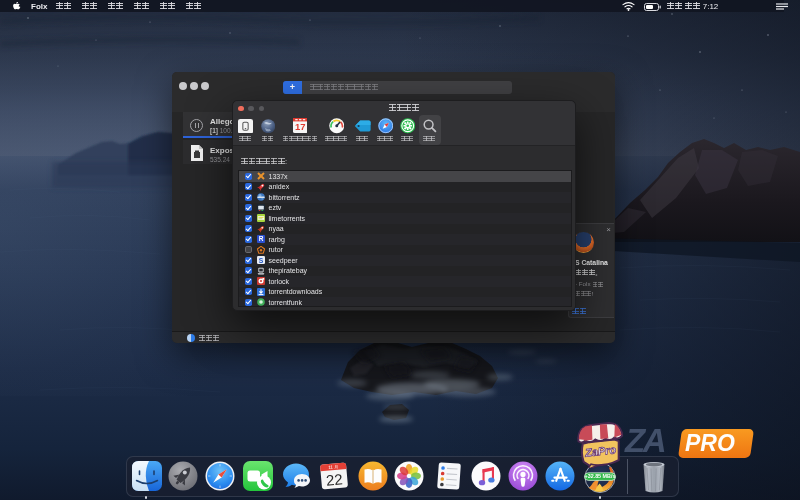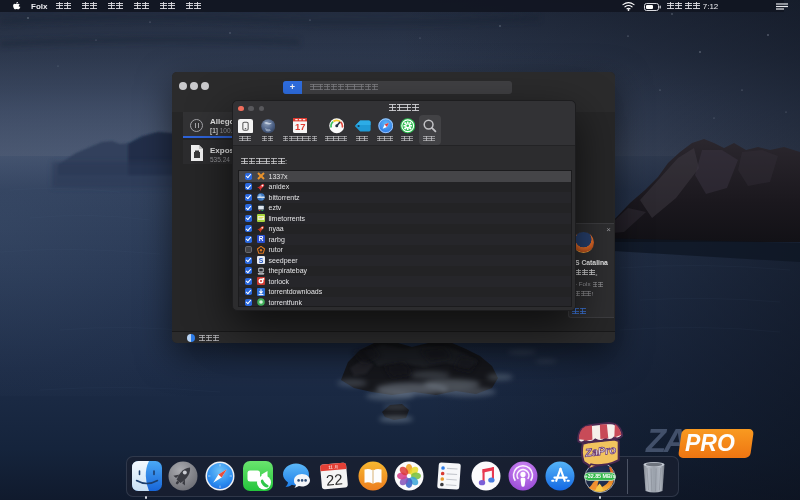--- a/index.html
+++ b/index.html
@@ -465,21 +465,21 @@
       <path d="M8 20 L14 19 L40 19 L44 21 L42 40 Q30 45 12 42 L7 38 Q5 28 8 20z" fill="#f2c35e" stroke="#4a2850" stroke-width="2"></path>
       <path d="M4 14 Q6 3 16 2 L36 2 Q46 3 48 13 L48 16 Q44 20 40 17 Q36 21 31 17 Q27 21 21 17 Q16 21 11 17 Q7 20 4 17z" fill="#f5f0ea" stroke="#4a2850" stroke-width="2"></path>
       <path d="M12 3 L10 17 L18 17 L19 2.5z M27 2.5 L26 17 L34 17 L34 3z" fill="#c84b58"></path>
       <path d="M42 3.5 L40 17 L47.5 15 Q46.5 7 42 3.5z" fill="#c84b58"></path>
       <path d="M4.5 15 L11 16.5 L12.5 3 Q6 5 4.5 15z" fill="#c84b58"></path>
       <text x="25" y="33" font-size="11" font-weight="bold" fill="#fff" stroke="#6a3a78" stroke-width=".8" text-anchor="middle" font-family="Liberation Sans" font-style="italic">ZaPro</text>
       <path d="M14 41 L10 46 L20 43z" fill="#f2c35e" stroke="#4a2850" stroke-width="1.5"></path>
     </g>
   </svg>
 
-  <div class="abs" style="left:55px;top:9px;width:60px;font-family:'Liberation Sans';font-size:33px;font-weight:bold;font-style:italic;color:#42506a;letter-spacing:-2.5px;line-height:28px;text-align:right;">ZA</div>
+  <div class="abs" style="left:55px;top:9px;width:60px;font-family:'Liberation Sans';font-size:33px;font-weight:bold;font-style:italic;color:#42506a;letter-spacing:-2.5px;line-height:28px;">ZA</div>
 
   <div class="abs" style="left:110px;top:11px;width:72px;height:29px;background:linear-gradient(180deg,#f99a20,#ee7512);border-radius:5px;transform:skewX(-8deg);"></div>
   <div class="abs" style="left:115px;top:11.5px;font-family:'Liberation Sans';font-size:23px;font-weight:bold;font-style:italic;color:#fdfdfd;letter-spacing:0px;">PRO</div>
 </div>
 
 <div class="abs" id="dock" style="left:126px;top:456px;width:553px;height:41px;background:rgba(26,32,48,.72);border:1px solid rgba(120,130,150,.25);border-radius:7px;box-sizing:border-box;"></div>
 <div id="dockicons">
 
   <svg class="di" style="left:131.5px" viewBox="0 0 30 30">
     <defs>

